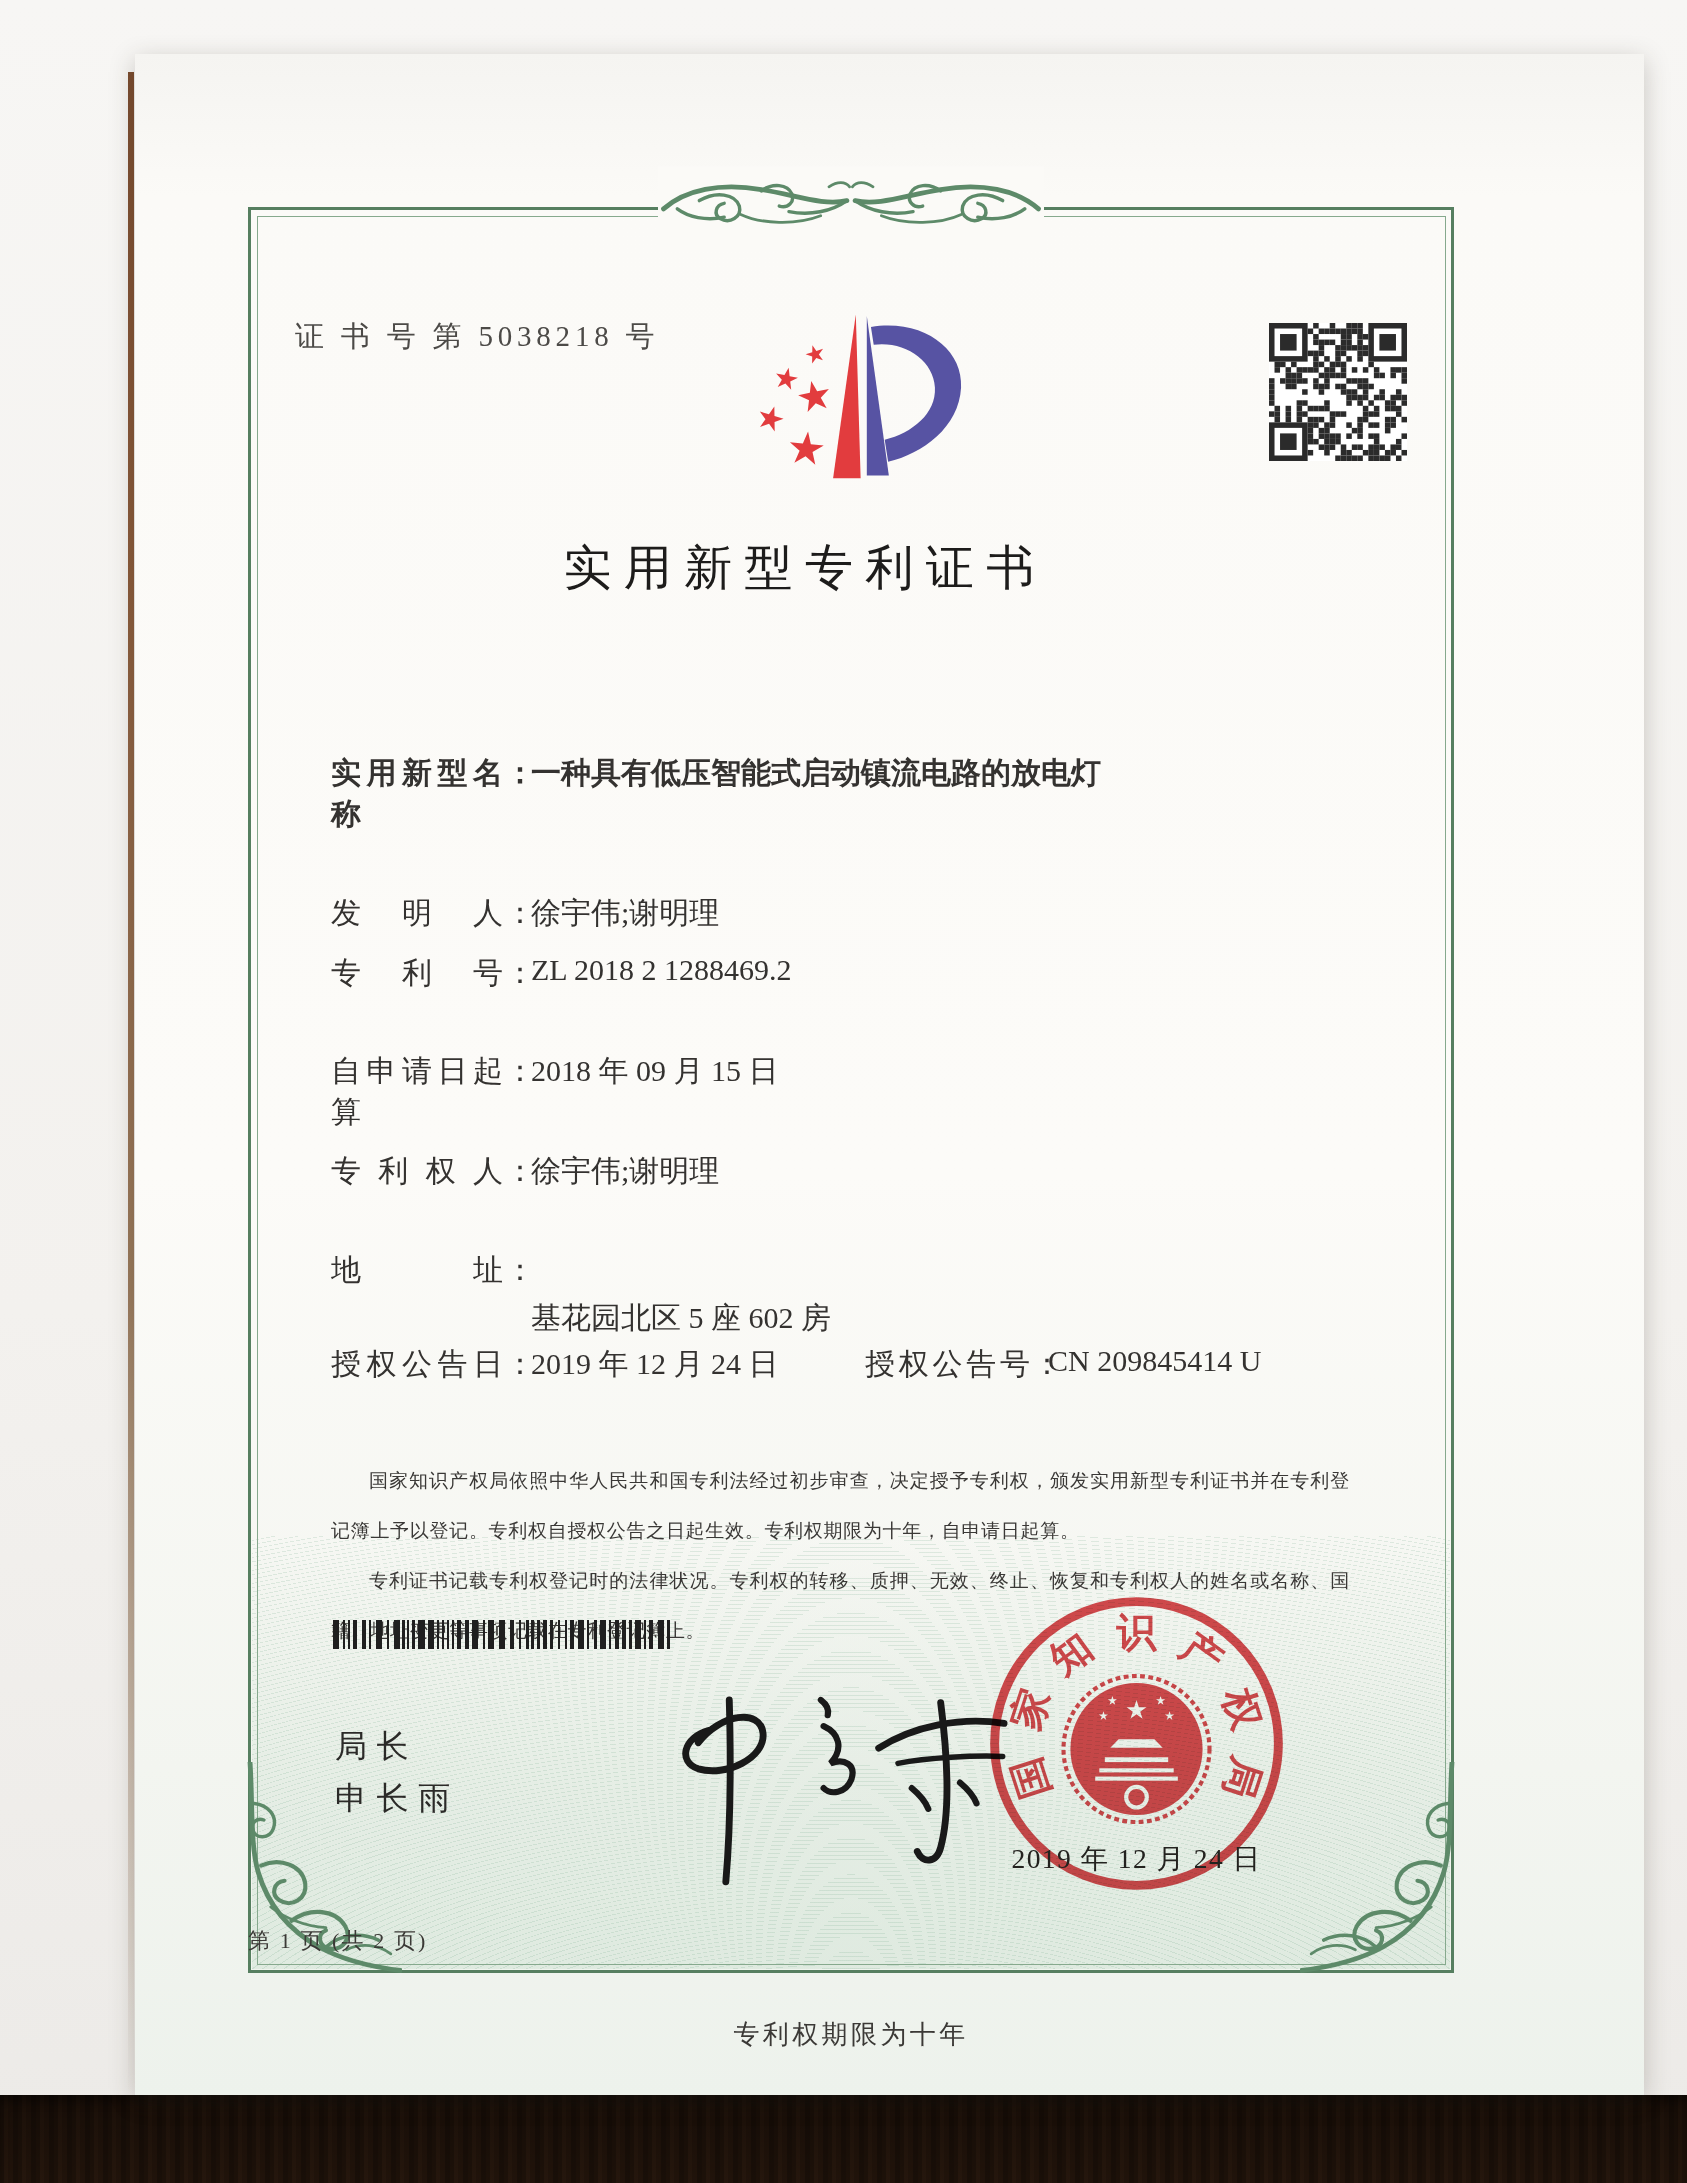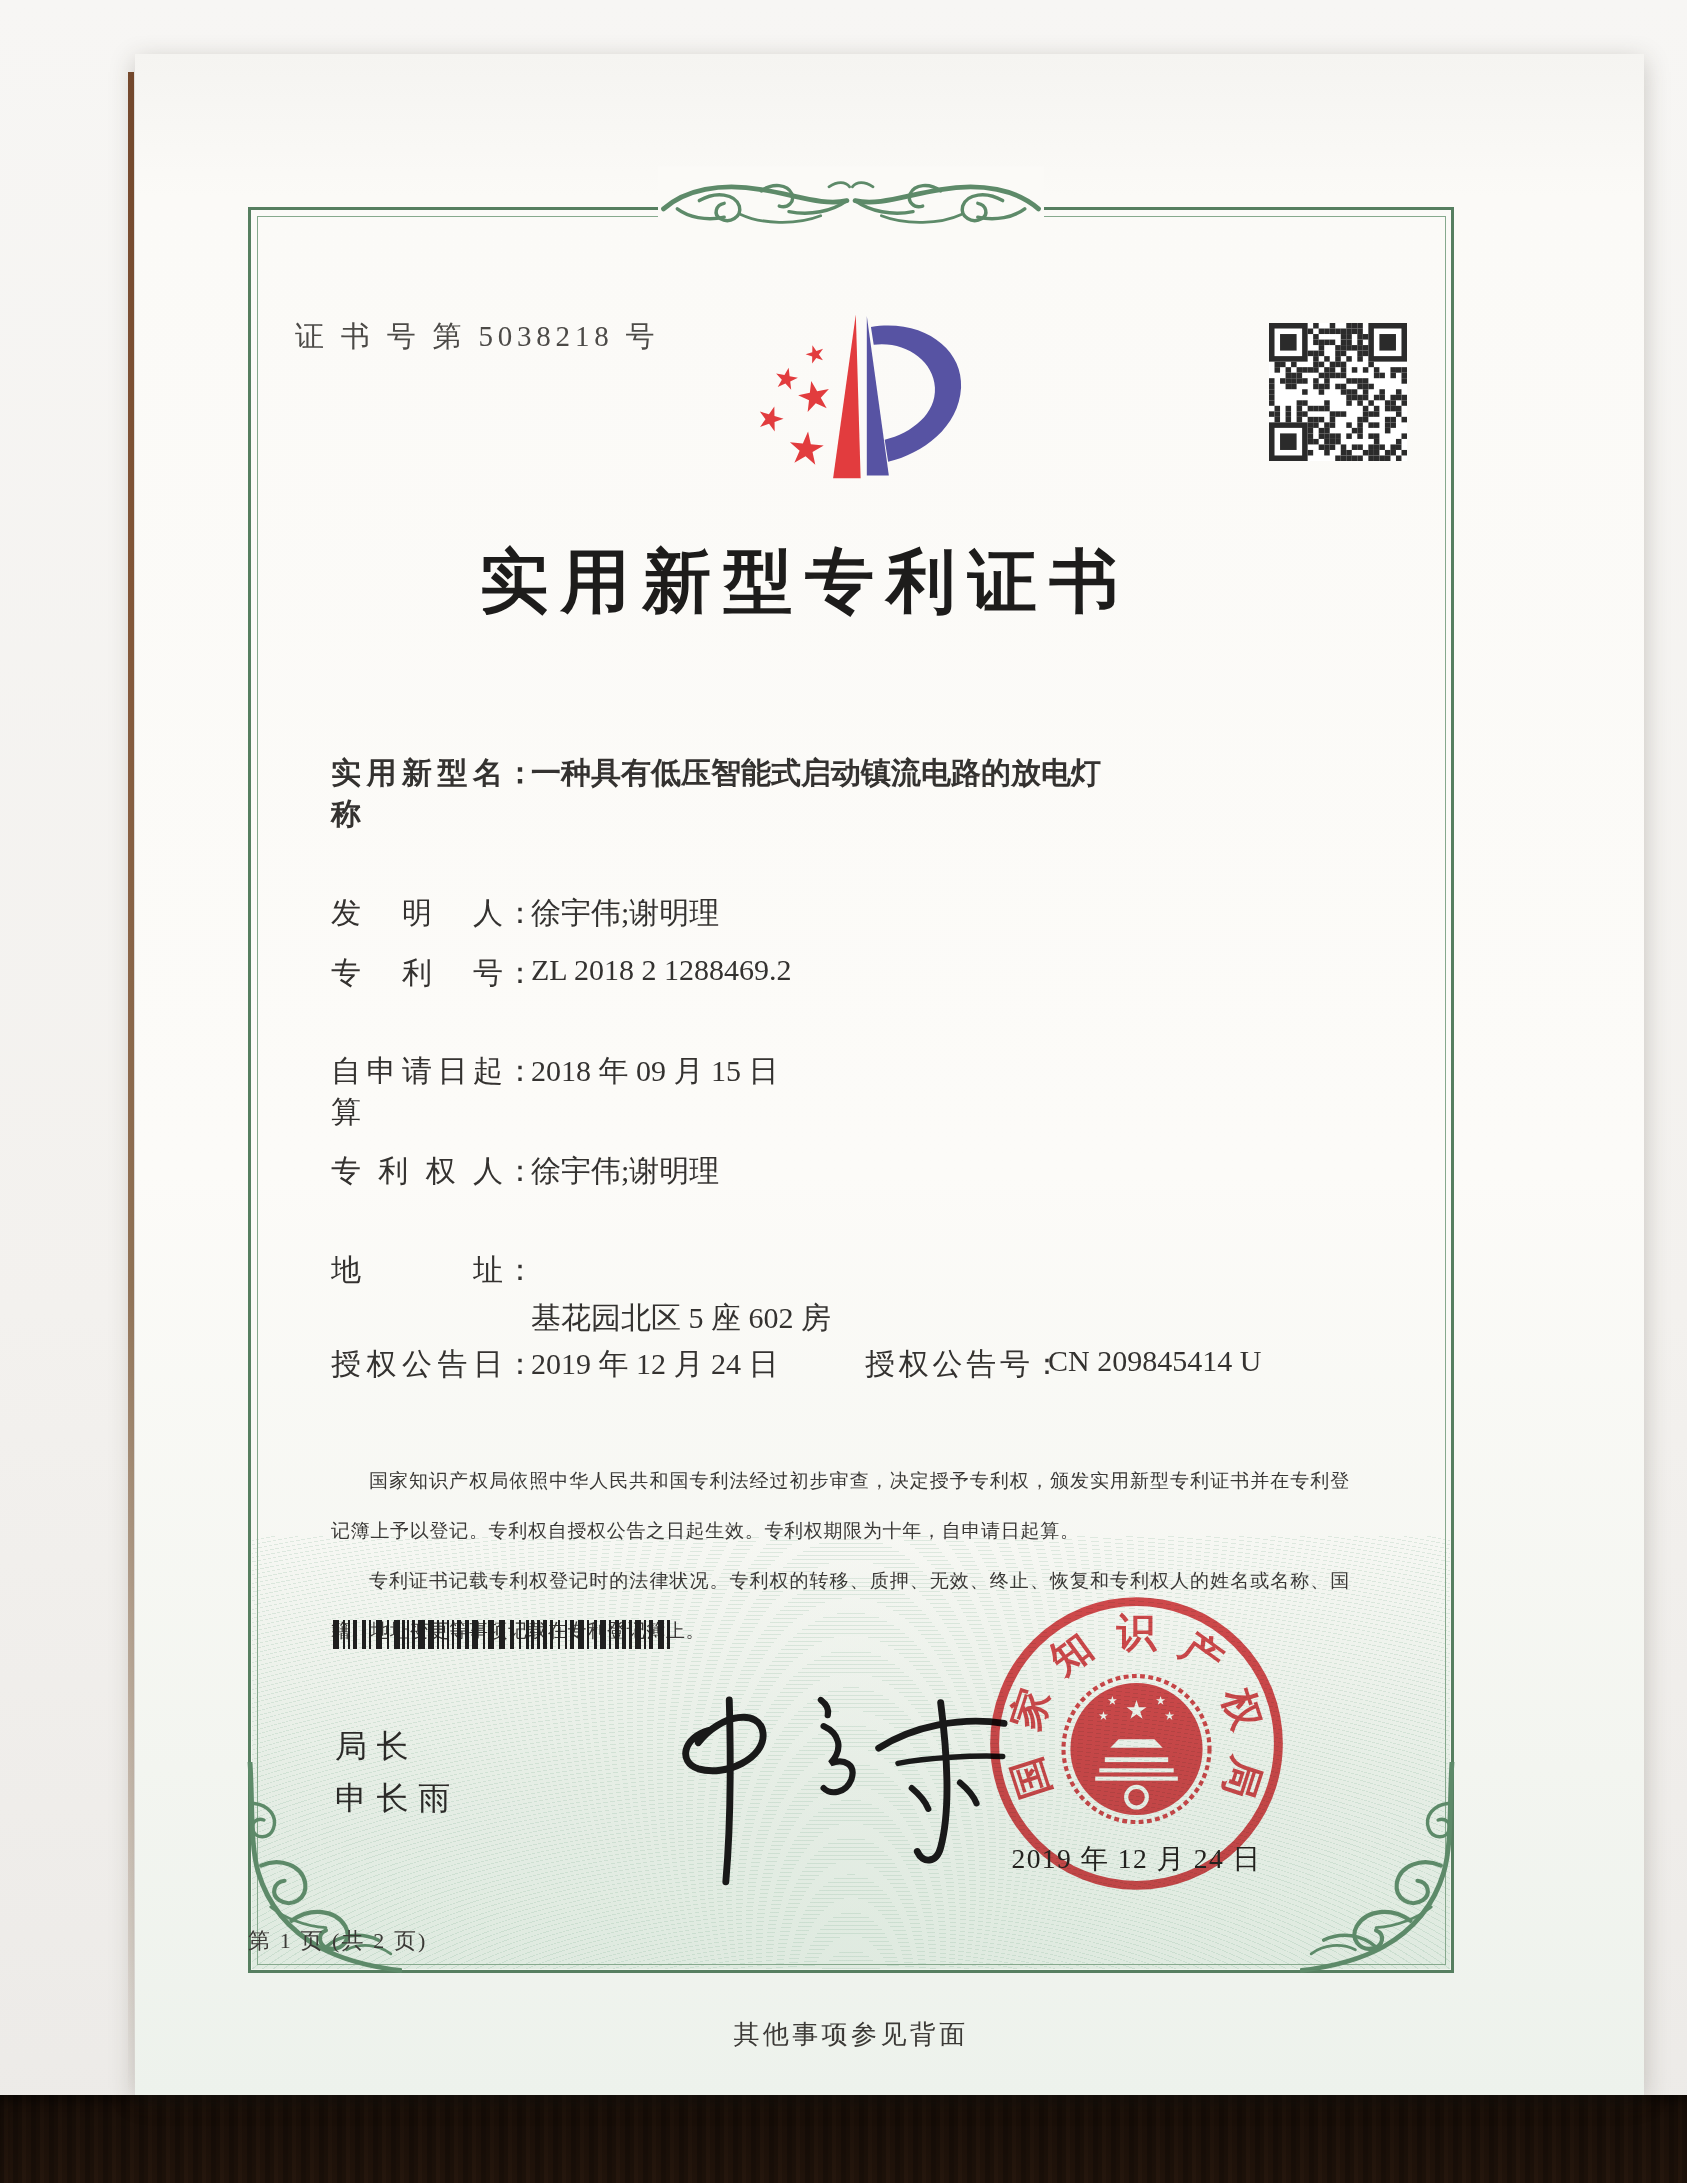--- a/index.html
+++ b/index.html
@@ -22,21 +22,21 @@
   #frame{position:absolute;left:113px;top:153px;width:1206px;height:1766px;
     border:3.4px solid #567f60;box-sizing:border-box;}
   #frame-inner{position:absolute;left:5.5px;top:5.5px;right:5.5px;bottom:5.5px;border:1.4px solid #86a98d;}
   #wave-band{position:absolute;left:117px;top:1482px;width:1198px;height:433px;
     background:
       repeating-radial-gradient(827px 358px at 50% 135%,rgba(120,172,142,.20) 0 1.4px,rgba(120,172,142,0) 1.4px 9px),
       linear-gradient(180deg,rgba(190,215,195,0) 0%,rgba(193,217,199,.26) 55%,rgba(200,222,205,.42) 100%);}
   
   #cert-no{position:absolute;left:160px;top:263px;font-size:29px;letter-spacing:4.8px;color:#4c4a47;}
   #title{position:absolute;left:113px;top:482px;width:1114px;text-align:center;
-    font-size:69px;font-weight:700;letter-spacing:12.4px;color:#1d1c1b;}
+    font-size:48px;font-weight:400;letter-spacing:12.4px;color:#1d1c1b;}
   
   .frow{position:absolute;left:196px;width:1075px;height:41px;font-size:30px;color:#343230;}
   .flabel{position:absolute;left:0;top:0;display:inline-block;width:172px;
     text-align:justify;text-align-last:justify;}
   .fcolon{position:absolute;left:174px;top:0;}
   .fvalue{position:absolute;left:200px;top:0;white-space:nowrap;}
   .fvalue2{position:absolute;left:200px;top:48px;white-space:nowrap;}
   .flabel2{position:absolute;left:534px;top:0;display:inline-block;width:165px;
     text-align:justify;text-align-last:justify;}
   .fcolon2{position:absolute;left:701px;top:0;}
@@ -517,15 +517,15 @@
         </g>
       <path d="M182,226 L258,226 L246,214 L194,214 Z" fill="#fff"></path>
       <rect x="174" y="240" width="92" height="7" fill="#fff"></rect>
       <rect x="166" y="256" width="108" height="6" fill="#fff"></rect>
       <rect x="160" y="268" width="120" height="6" fill="#fff"></rect>
       <circle cx="220" cy="298" r="15" fill="none" stroke="#fff" stroke-width="6"></circle>
     </g>
   </svg>
 
   <div id="page-indicator">第 1 页 (共 2 页)</div>
-  <div id="back-note">其他事项参见背面</div>
+  <div id="back-note">专利权期限为十年</div>
 </div>
 
 
 </body></html>

